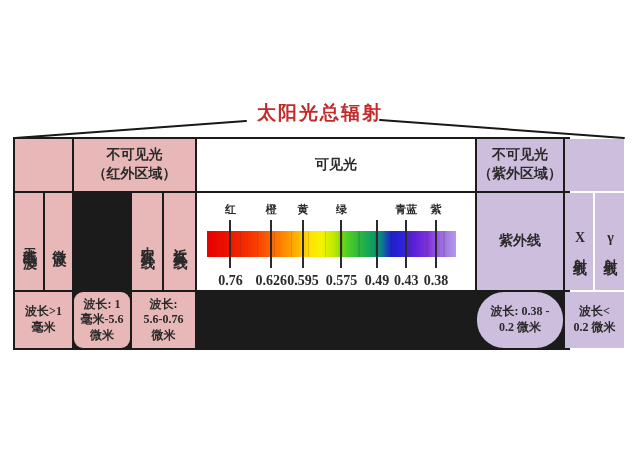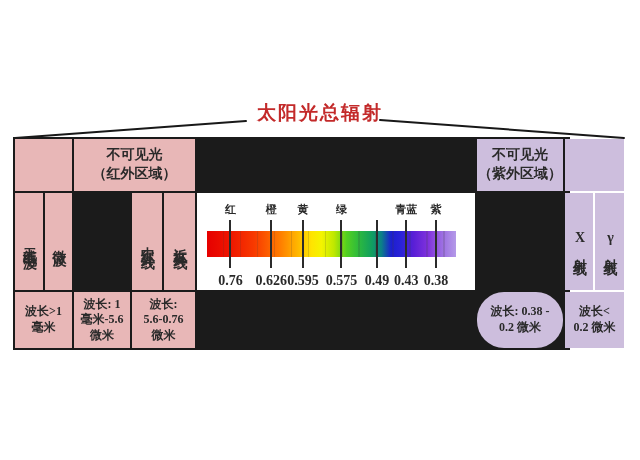--- a/index.html
+++ b/index.html
@@ -61,20 +61,21 @@
   <line x1="380" y1="120" x2="624" y2="138" stroke="#181818" stroke-width="2" stroke-linecap="round"></line>
 </svg>
 
 <div class="title">太阳光总辐射</div>
 
 <div class="chart">
 
   <div class="cell pink hdr" style="grid-column:1/span 2;grid-row:1;"></div>
   <div class="cell pink hdr" style="grid-column:3/span 3;grid-row:1;">不可见光
 （红外区域）</div>
+  <div class="cell white hdr" style="grid-column:6;grid-row:1;">可见光</div>
   <div class="cell purple hdr" style="grid-column:7;grid-row:1;">不可见光
 （紫外区域）</div>
   <div class="cell purple hdr" style="grid-column:8/span 2;grid-row:1;"></div>
 
   <div class="cell pink lbl v" style="grid-column:1;grid-row:2;">无线电波</div>
   <div class="cell pink lbl v" style="grid-column:2;grid-row:2;">微波</div>
   <div class="cell pink lbl v" style="grid-column:4;grid-row:2;">中红外线</div>
   <div class="cell pink lbl v" style="grid-column:5;grid-row:2;">近红外线</div>
 
   <div class="cell white spec-cell" style="grid-column:6;grid-row:2;">
@@ -97,26 +98,27 @@
       <div class="spec-value" style="left:9.4%">0.76</div>
       <div class="spec-value" style="left:25.8%">0.626</div>
       <div class="spec-value" style="left:38.6%">0.595</div>
       <div class="spec-value" style="left:54%">0.575</div>
       <div class="spec-value" style="left:68.3%">0.49</div>
       <div class="spec-value" style="left:80%">0.43</div>
       <div class="spec-value" style="left:92%">0.38</div>
     </div>
   </div>
 
+  <div class="cell purple lbl" style="grid-column:7;grid-row:2;">紫外线</div>
   <div class="cell purple lbl v" style="grid-column:8;grid-row:2;">X射线</div>
   <div class="cell purple lbl v" style="grid-column:9;grid-row:2;">γ射线</div>
 
   <div class="cell pink wl" style="grid-column:1/span 2;grid-row:3;">波长&gt;1
 毫米</div>
-  <div class="cell pink wl" style="grid-column:3;grid-row:3;">波长: 1
+  <div class="cell pink wl" style="grid-column:3;grid-row:3;border-radius:9px;">波长: 1
 毫米-5.6
 微米</div>
   <div class="cell pink wl" style="grid-column:4/span 2;grid-row:3;">波长:
 5.6-0.76
 微米</div>
   <div class="cell purple wl" style="grid-column:7;grid-row:3;border-radius:27px;">波长: 0.38 -
 0.2 微米</div>
   <div class="cell purple wl" style="grid-column:8/span 2;grid-row:3;">波长&lt;
 0.2 微米</div>
 </div>

